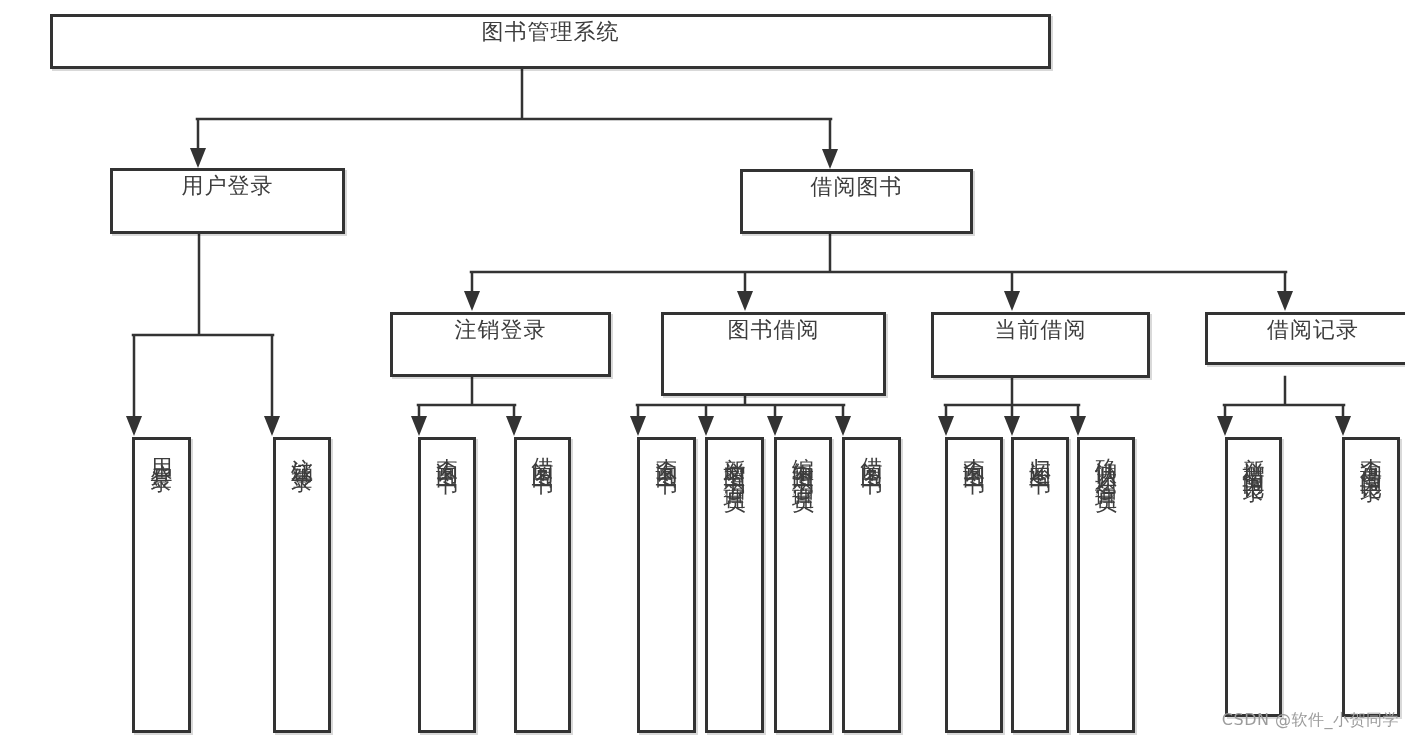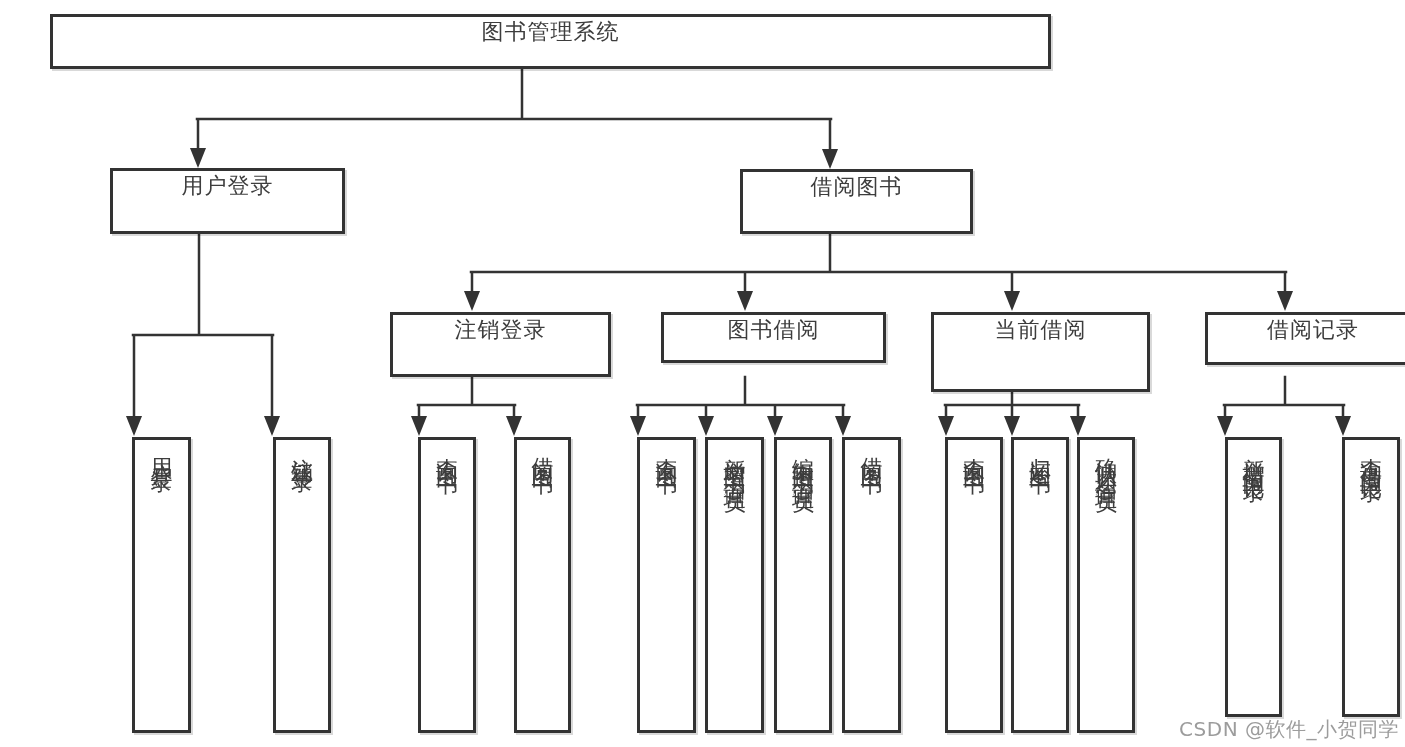--- a/index.html
+++ b/index.html
@@ -36,22 +36,22 @@
   }
   .vlabel{
     writing-mode:vertical-rl;
     text-orientation:mixed;
     font-size:22px;color:var(--text);
     letter-spacing:5px;line-height:1;
     white-space:nowrap;
   }
   .watermark{
     position:absolute;
-    right:6px;bottom:4px;
-    font-size:20px;
+    right:6px;bottom:16px;
+    font-size:16px;
     color:var(--watermark);
     z-index:5;
     letter-spacing:0.5px;
   }
 </style>
 </head>
 <body>
 
 <div class="canvas">
 
@@ -112,24 +112,24 @@
   <div class="box" style="left:82px;top:168px;width:235px;height:66px">
     <span class="label">用户登录</span>
   </div>
   <div class="box" style="left:712px;top:169px;width:233px;height:65px">
     <span class="label">借阅图书</span>
   </div>
 
   <div class="box" style="left:362px;top:312px;width:221px;height:65px">
     <span class="label">注销登录</span>
   </div>
-  <div class="box" style="left:633px;top:312px;width:225px;height:51px">
+  <div class="box" style="left:633px;top:312px;width:225px;height:84px">
     <span class="label">图书借阅</span>
   </div>
-  <div class="box" style="left:903px;top:312px;width:219px;height:80px">
+  <div class="box" style="left:903px;top:312px;width:219px;height:66px">
     <span class="label">当前借阅</span>
   </div>
   <div class="box" style="left:1177px;top:312px;width:216px;height:53px">
     <span class="label">借阅记录</span>
   </div>
 
   <div class="box" style="left:104px;top:437px;width:59px;height:296px">
     <span class="vlabel">用户登录</span>
   </div>
   <div class="box" style="left:245px;top:437px;width:58px;height:296px">

